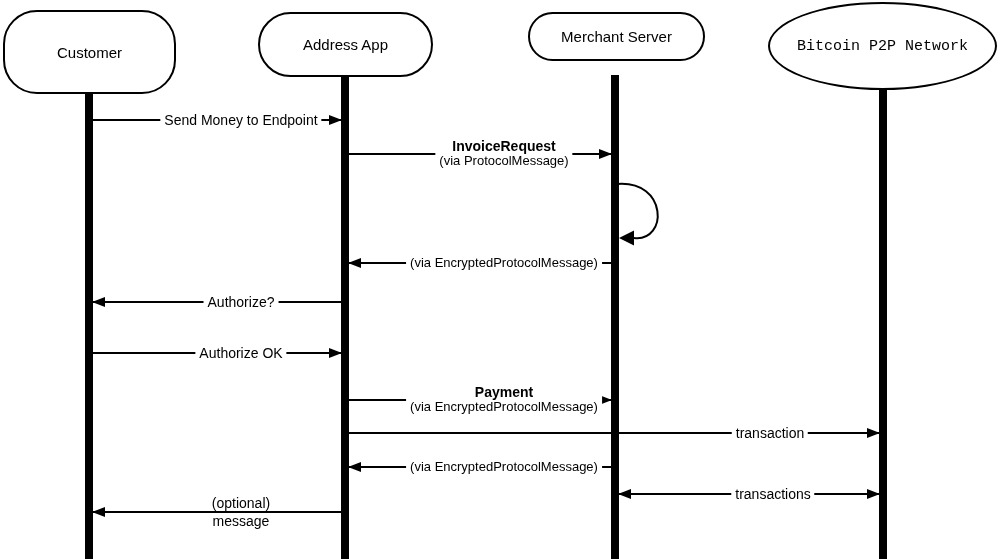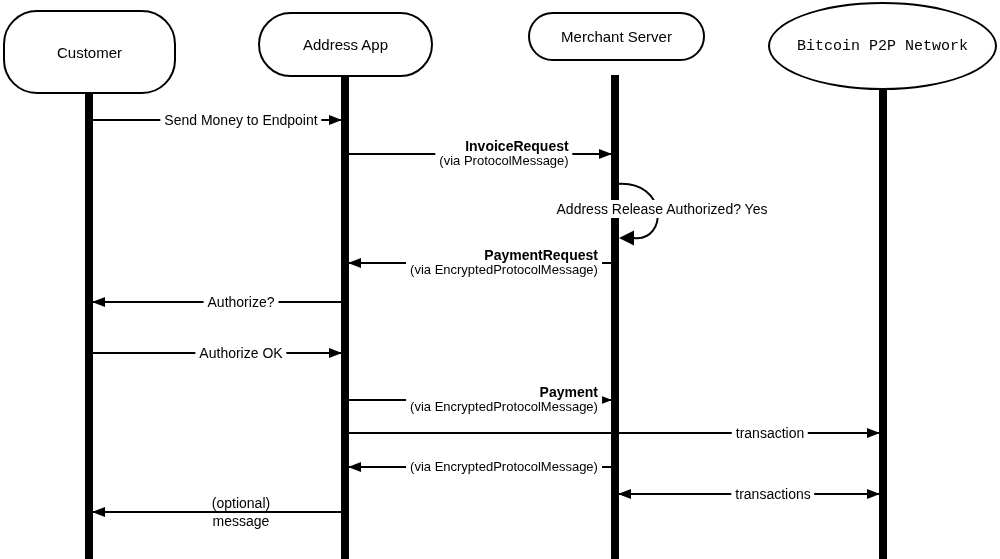--- a/index.html
+++ b/index.html
@@ -59,21 +59,21 @@
     transform: translate(-50%, -50%);
     background: #fff;
     white-space: nowrap;
     text-align: center;
     font-size: 14px;
     line-height: 1.15;
     padding: 0 4px;
     z-index: 3;
     margin-left: 24px;
   }
-  .lbl .t { font-weight: bold; font-size: 14px; display: block; text-align: right; }
+  .lbl .t { font-weight: bold; font-size: 14px; display: block; }
   .lbl .v { font-size: 13px; display: block; }
   .lbl.plain { background: transparent; line-height: 1.3; }
   .lbl.plain span { display: block; }
 
   .loop-lbl {
     position: absolute;
     transform: translate(-50%, -50%);
     background: #fff;
     white-space: nowrap;
     font-size: 14px;
@@ -124,27 +124,25 @@
 
   <div class="msg" style="left:349px; top:154px; width:262px;">
     <div class="line"></div>
     <div class="ah right"></div>
     <div class="lbl">
       <span class="t">InvoiceRequest</span>
       <span class="v">(via ProtocolMessage)</span>
     </div>
   </div>
 
-  <div class="loop-lbl" style="left:662px; top:209px;">Address Release Authorized? Yes</div>
 
   <div class="msg" style="left:349px; top:263px; width:262px;">
     <div class="line"></div>
     <div class="ah left"></div>
     <div class="lbl">
-      <span class="t">PaymentRequest</span>
       <span class="v">(via EncryptedProtocolMessage)</span>
     </div>
   </div>
 
   <div class="msg" style="left:93px; top:302px; width:248px;">
     <div class="line"></div>
     <div class="ah left"></div>
     <div class="lbl">Authorize?</div>
   </div>
 

